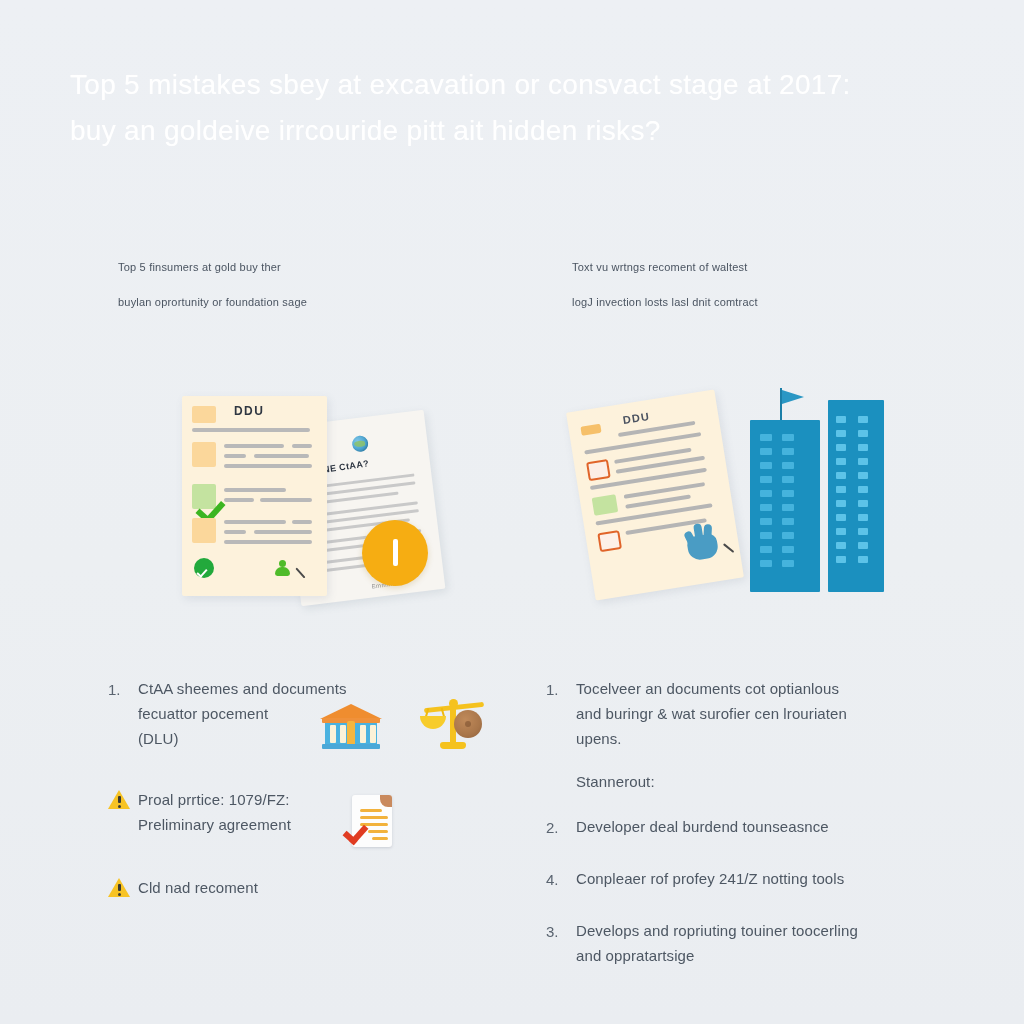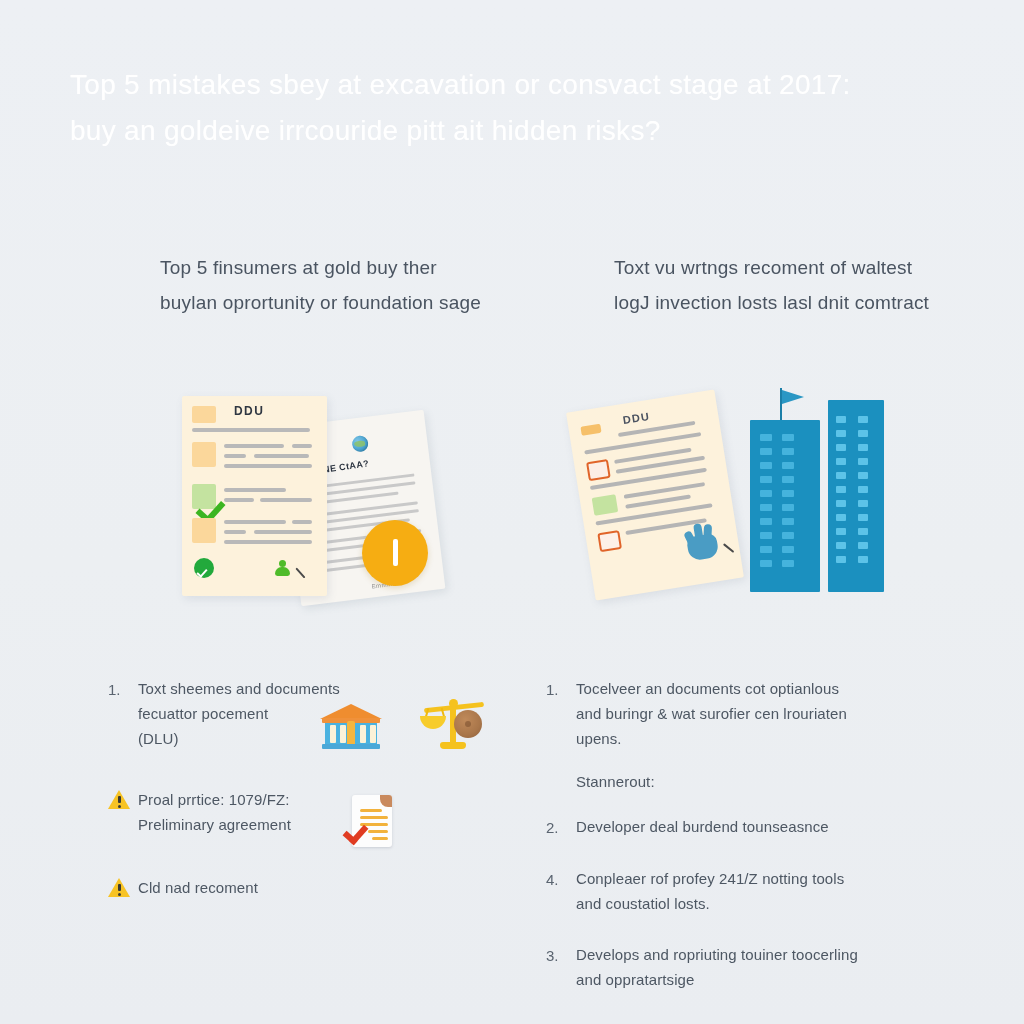--- a/index.html
+++ b/index.html
@@ -26,25 +26,24 @@
     white-space:nowrap;
   }
 
   
   .col{position:absolute;top:250px;width:420px;}
   .col-left{left:118px;}
   .col-right{left:572px;}
 
   .sub-line{
     color:#4a5461;
-    font-size:19px;
+    font-size:11px;
     line-height:35px;
     letter-spacing:.2px;
     white-space:nowrap;
-    margin-left:42px;
   }
 
   
   .illus{position:absolute;}
   .illus-left{left:150px;top:378px;width:340px;height:235px;}
   .illus-right{left:580px;top:378px;width:320px;height:235px;}
 
   .doc{position:absolute;background:#fdf3de;border-radius:2px;}
 
   .doc-back{
@@ -352,21 +351,21 @@
       <div class="win win-b" style="left:8px;top:156px;width:10px;"></div>
         <div class="win win-b" style="left:30px;top:156px;width:10px;"></div>
     </div>
   </div>
 
   <div class="list list-left">
 
     <div class="li" style="margin-bottom:36px;">
       <div class="li-marker">1.</div>
       <div class="li-text">
-        <span class="ln">Toxt sheemes and documents</span>
+        <span class="ln">CtAA sheemes and documents</span>
         <span class="ln">fecuattor pocement</span>
         <span class="ln">(DLU)</span>
       </div>
       <div class="icon-row bank-icon">
         <div class="bank-roof"></div>
           <div class="bank-eave"></div>
           <div class="bank-body"></div>
         <div class="bank-col" style="left:10px;"></div>
           <div class="bank-col" style="left:20px;"></div>
         <div class="bank-col" style="left:40px;"></div>
@@ -442,21 +441,20 @@
       <div class="li-marker">2.</div>
       <div class="li-text">
         <span class="ln">Developer deal burdend tounseasnce</span>
       </div>
     </div>
 
     <div class="li" style="margin-bottom:26px;">
       <div class="li-marker">4.</div>
       <div class="li-text">
         <span class="ln">Conpleaer rof profey 241/Z notting tools</span>
-        <span class="ln">and coustatiol losts.</span>
       </div>
     </div>
 
     <div class="li">
       <div class="li-marker">3.</div>
       <div class="li-text">
         <span class="ln">Develops and ropriuting touiner toocerling</span>
         <span class="ln">and oppratartsige</span>
       </div>
     </div>

